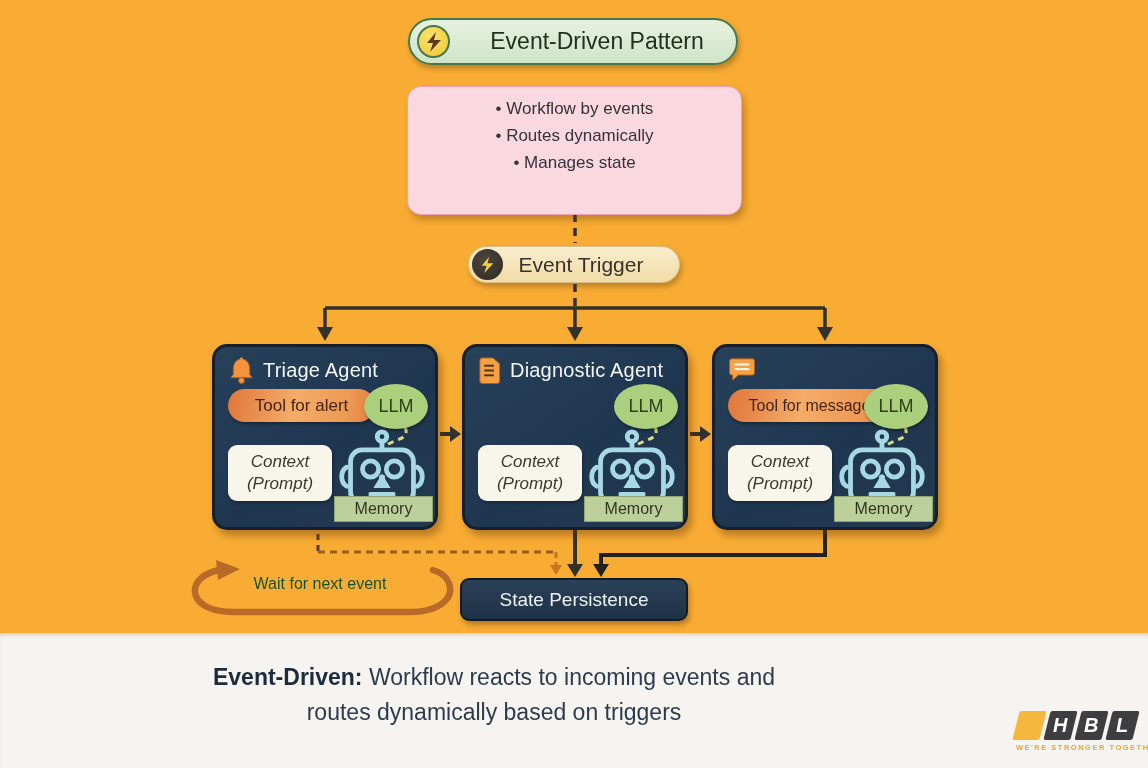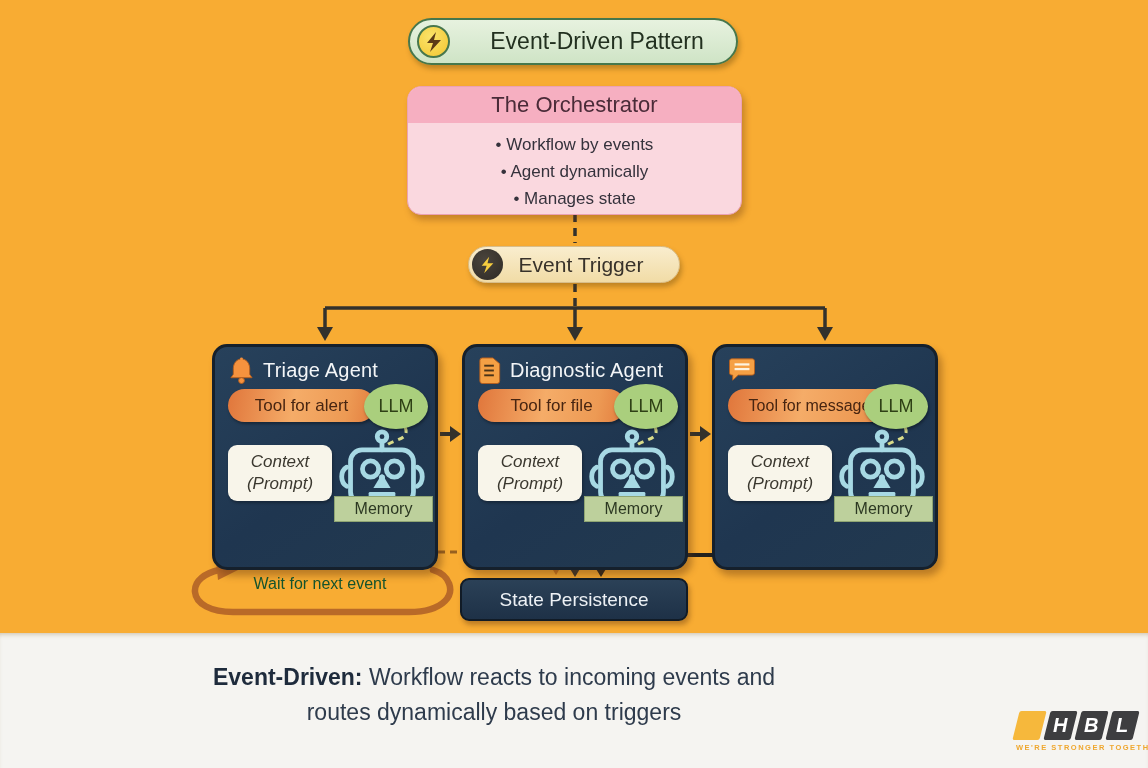--- a/index.html
+++ b/index.html
@@ -39,21 +39,21 @@
   
   .event-trigger { position:absolute; left:468px; top:246px; width:212px; height:37px;
     background:linear-gradient(180deg,#F9EDCE,#F1DCA6); border:1px solid #D8BE8B; border-radius:19px;
     display:flex; align-items:center; box-shadow:2px 4px 5px rgba(90,60,10,.35);justify-content:center; }
   .event-trigger .bolt-circle { width:31px; height:31px; margin-left:3px; border-radius:50%;
     background:radial-gradient(circle at 40% 35%,#4A443C,#2E2A25);
     display:flex; align-items:center; justify-content:center; }
   .event-trigger .label { flex:1; text-align:center; font-size:21px; color:#38322A; padding-right:20px; }
 
   
-  .agent { position:absolute; top:344px; width:226px; height:226px;
+  .agent { position:absolute; top:344px; width:226px; height:186px;
     background:linear-gradient(145deg,#27415B 0%,#1F3650 55%,#22394F 100%);
     border:3px solid #15202C; border-radius:15px; box-shadow:4px 6px 7px rgba(100,55,15,.4); }
   .agent-header { position:absolute; left:14px; top:9px; right:8px; height:28px; display:flex; align-items:center; gap:9px; }
   .agent-title { font-size:20px; color:#F3F5F7; letter-spacing:.2px; white-space:nowrap; }
   .tool-pill { position:absolute; left:13px; top:42px; height:33px; border-radius:17px;
     background:linear-gradient(100deg,#E0763B 0%,#F5AC68 45%,#ED9A54 80%,#E27C3E 100%);
     display:flex; align-items:center; justify-content:center; padding:0 13px;
     font-size:17px; color:#472511; box-shadow:1px 2px 3px rgba(0,0,0,.35); white-space:nowrap; }
   .llm-bubble { position:absolute; right:7px; top:37px; width:64px; height:45px; border-radius:50%;
     background:#AACF7D; display:flex; align-items:center; justify-content:center;
@@ -137,24 +137,23 @@
   <div class="title-badge">
     <div class="bolt-circle">
       <svg width="18" height="20" viewBox="0 0 18 20">
           <polygon points="11,0 2,11 8,11 5,20 16,8 9,8" fill="#5C3A17"></polygon>
         </svg>
     </div>
     <div class="label">Event-Driven Pattern</div>
   </div>
 
   <div class="orchestrator">
-    <div class="o-header">The Orchestrator</div>
     <div class="o-body">
       <div class="bullet">Workflow by events</div>
-      <div class="bullet">Agent dynamically</div>
+      <div class="bullet">Routes dynamically</div>
       <div class="bullet">Manages state</div>
     </div>
   </div>
 
   <div class="event-trigger">
     <div class="bolt-circle">
       <svg width="15" height="18" viewBox="0 0 18 20">
           <polygon points="11,0 2,11 8,11 5,20 16,8 9,8" fill="#F7CE3F"></polygon>
         </svg>
     </div>
@@ -199,21 +198,20 @@
   <div class="agent" style="left:462px;">
     <div class="agent-header">
       <svg width="22" height="27" viewBox="0 0 22 28">
         <path d="M3 1 H14 L21 7 V25 A2.5 2.5 0 0 1 18.5 27.5 H3 A2.5 2.5 0 0 1 0.5 25 V3.5 A2.5 2.5 0 0 1 3 1 Z" fill="#F5A044" stroke="#B55F1D" stroke-width="1"></path>
         <line x1="5" y1="9" x2="15" y2="9" stroke="#4A3318" stroke-width="2"></line>
         <line x1="5" y1="14" x2="15" y2="14" stroke="#4A3318" stroke-width="2"></line>
         <line x1="5" y1="19" x2="15" y2="19" stroke="#4A3318" stroke-width="2"></line>
       </svg>
       <span class="agent-title">Diagnostic Agent</span>
     </div>
-    <div class="tool-pill" style="width:147px;">Tool for file</div>
     <div class="llm-bubble">LLM</div>
     <div class="context-box">
       <span>Context</span>
       <span>(Prompt)</span>
     </div>
     <svg class="agent-overlay" width="226" height="178" viewBox="0 0 226 178">
       <path d="M190 80 C196 93 178 92 171 99" stroke="#D9DC8A" stroke-width="3" stroke-dasharray="6 5" fill="none"></path>
     </svg>
     <svg class="robot" width="94" height="82" viewBox="0 0 94 86">
       <g stroke="#A7D9E4" stroke-width="5" fill="none" stroke-linecap="round">

